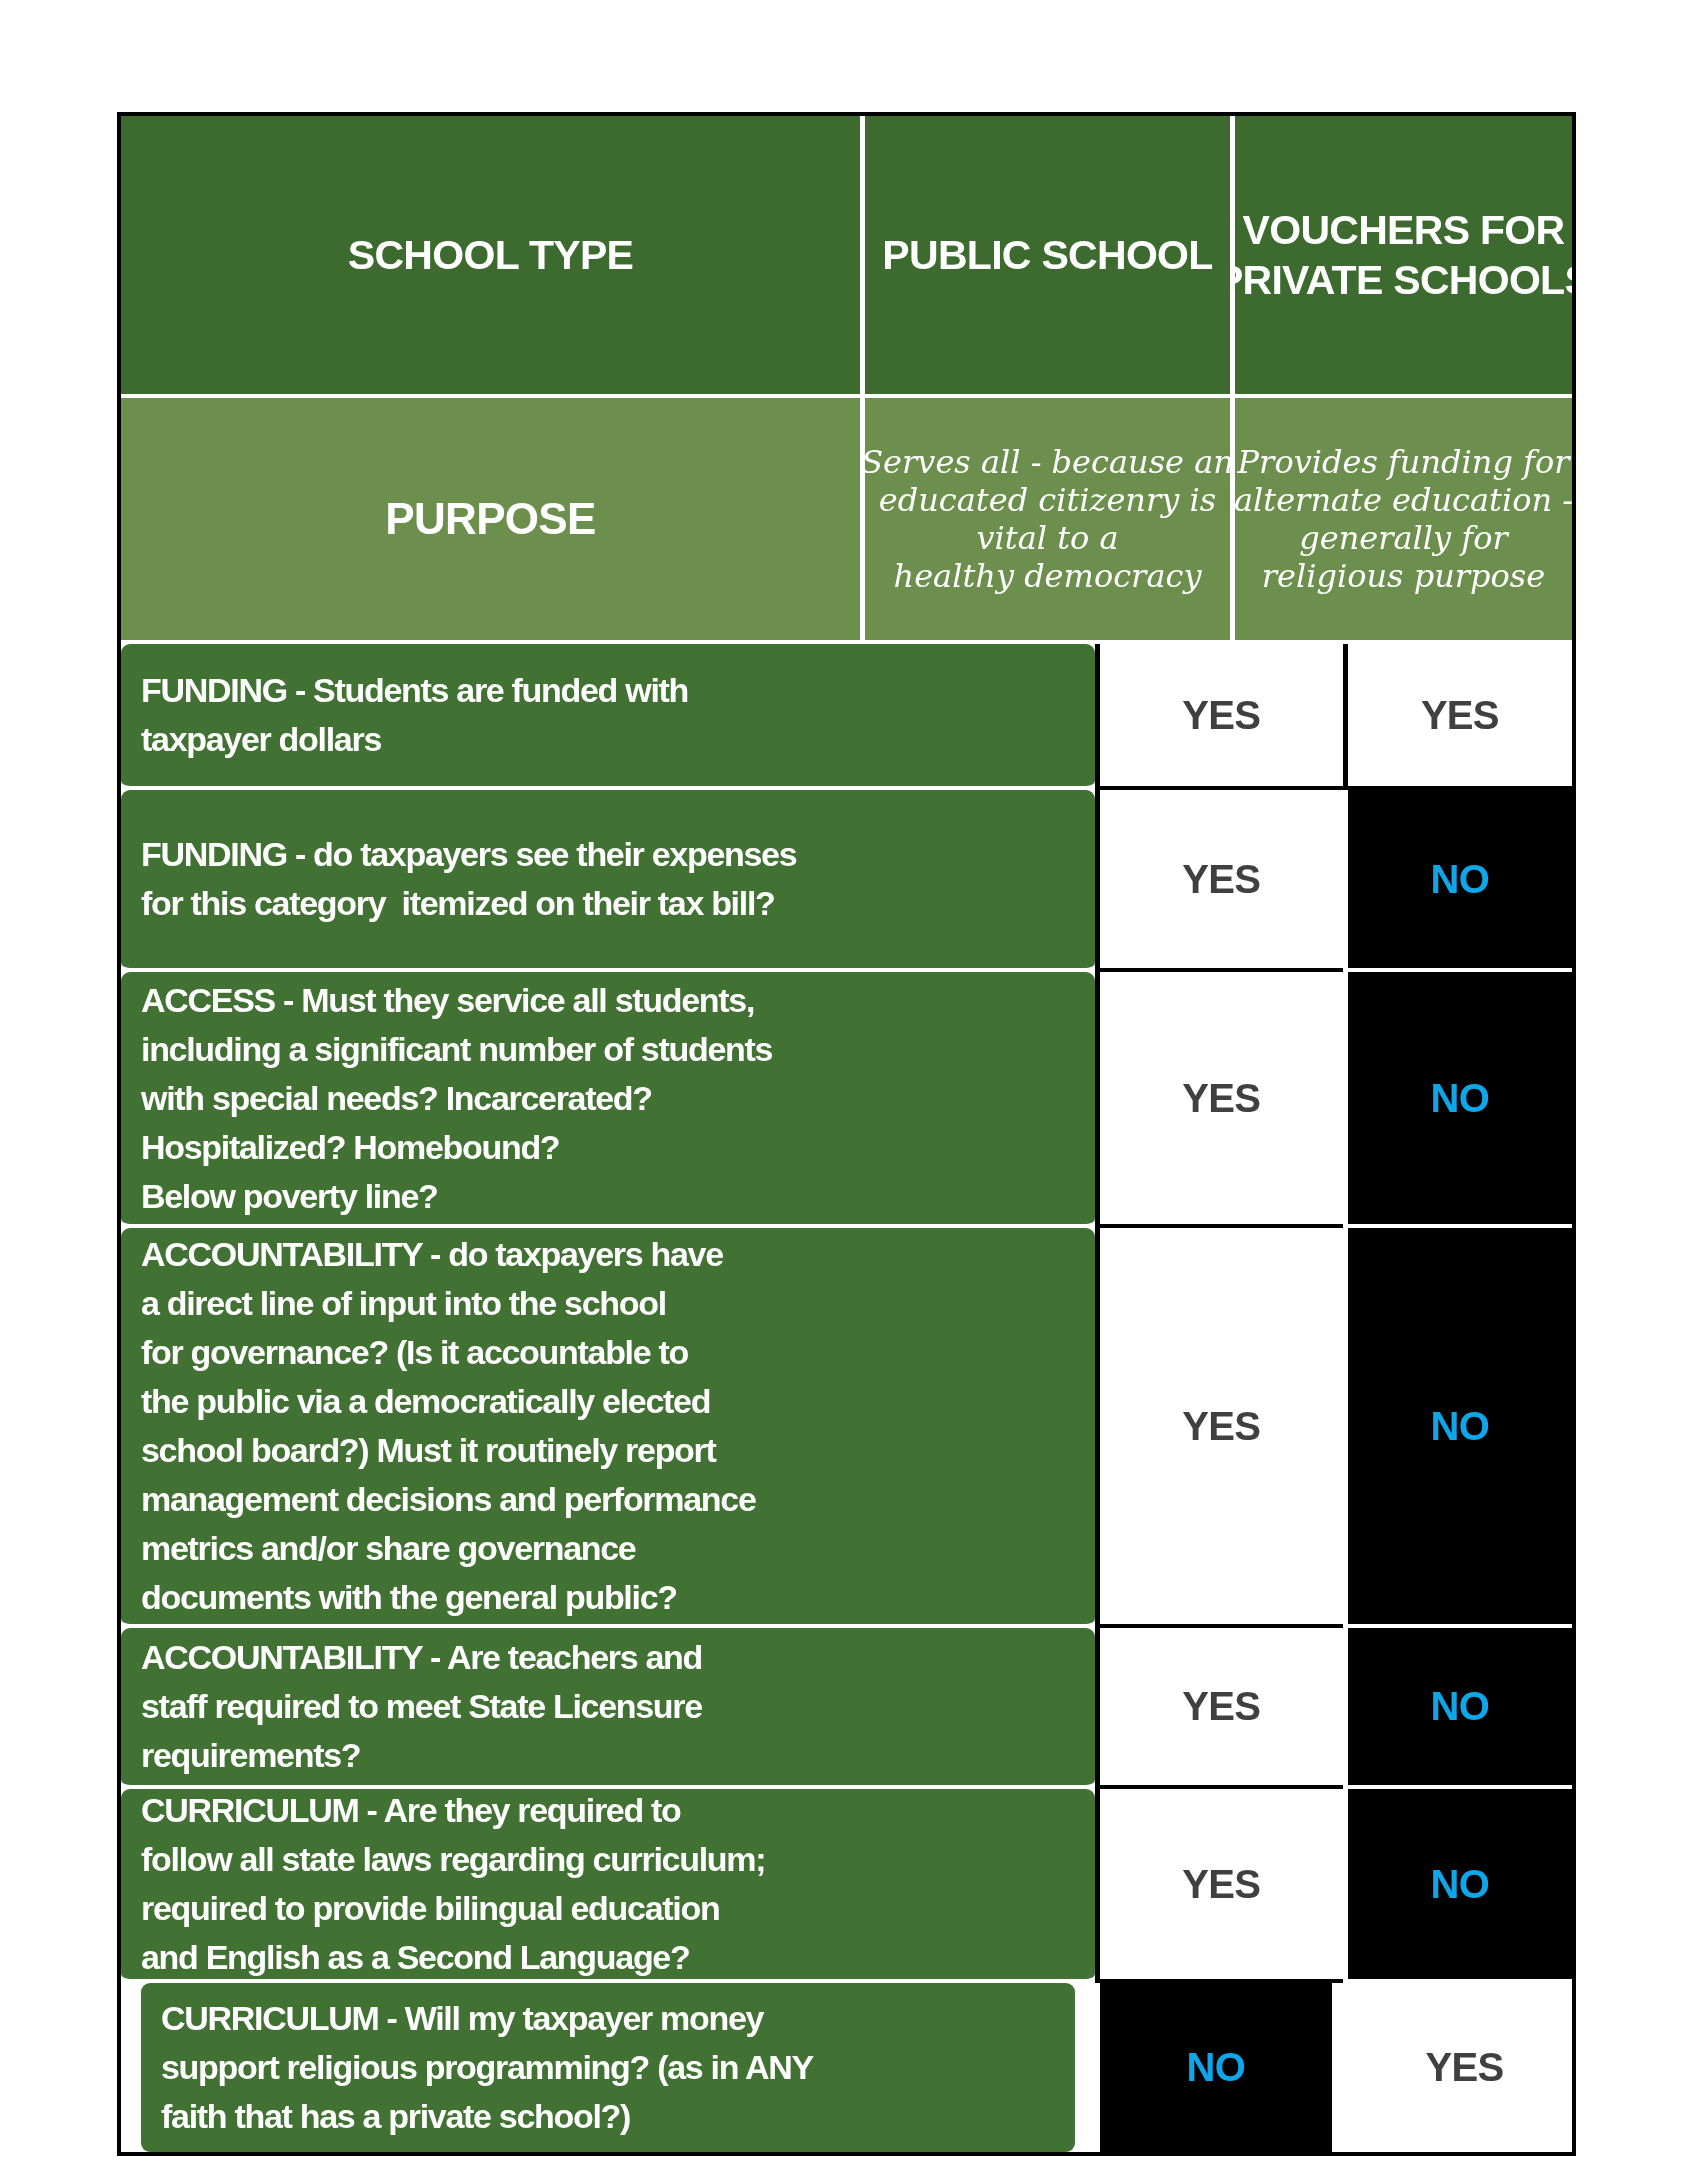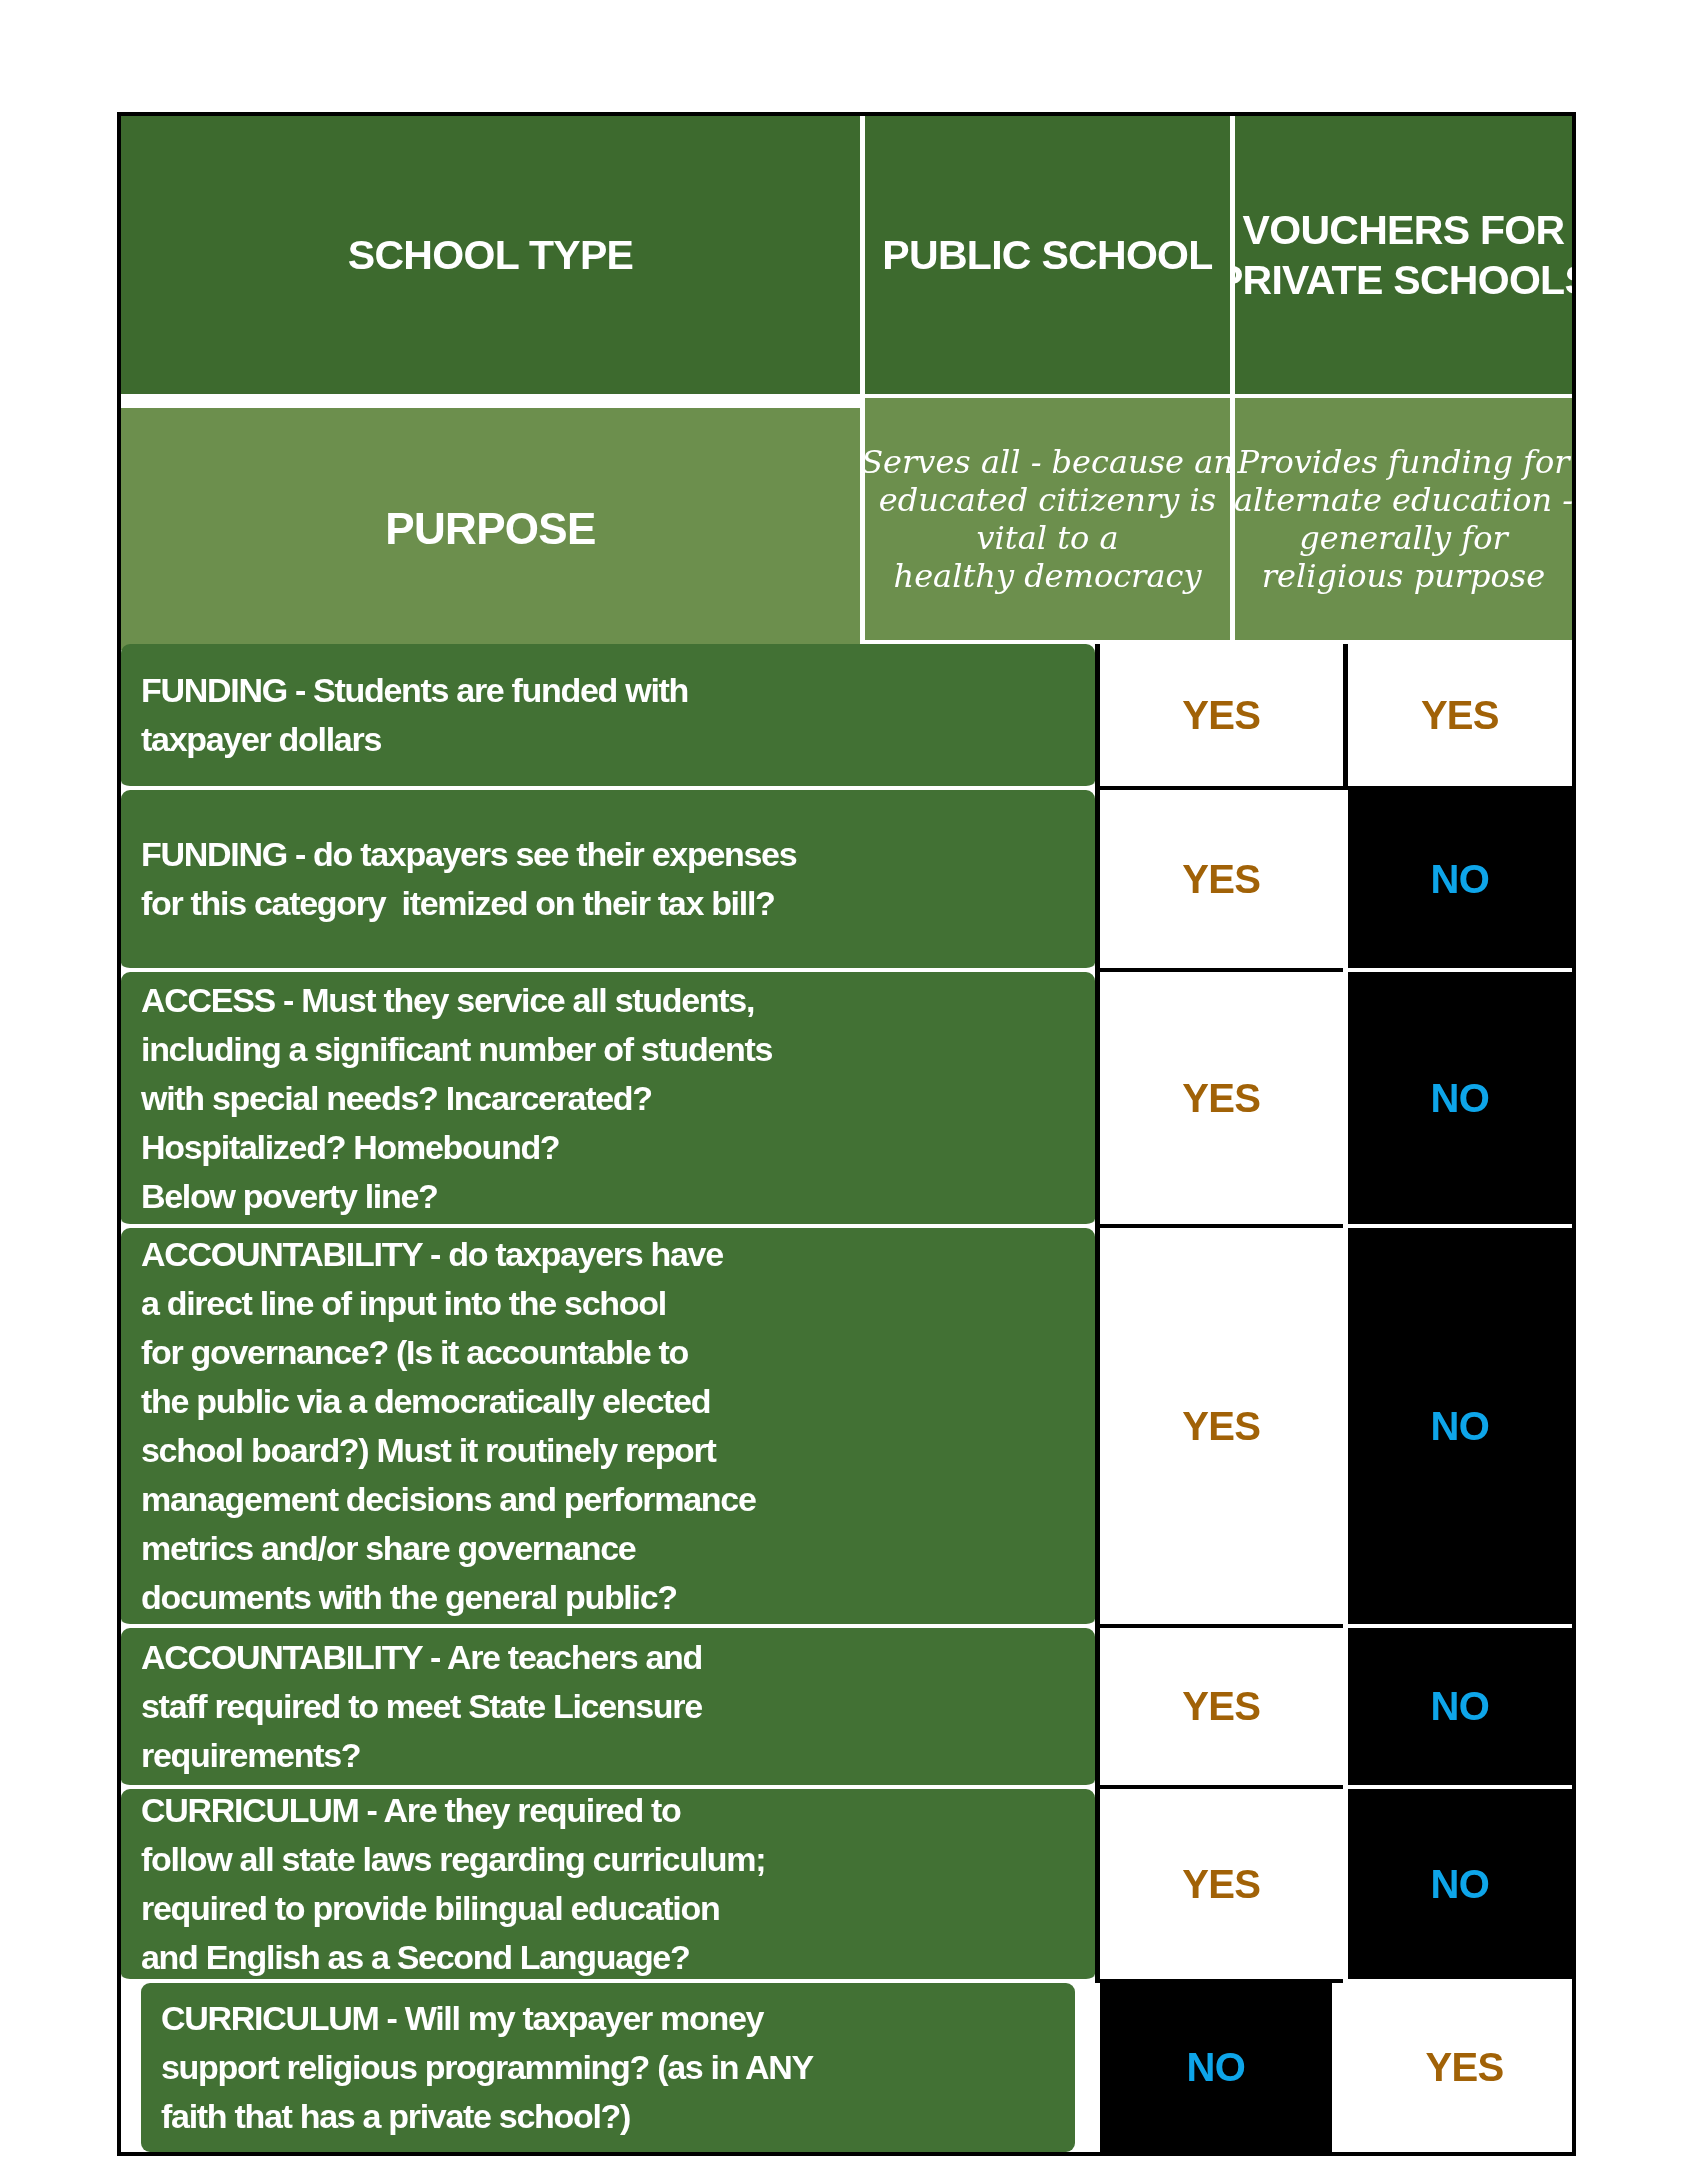--- a/index.html
+++ b/index.html
@@ -27,31 +27,31 @@
   .g-mid  { background:#6c8f4d; color:#ffffff; }
   .g-row  { background:#427134; color:#ffffff; }
 
   
   .row-head .c1, .row-head .c2, .row-head .c3,
   .row-purpose .c1, .row-purpose .c2, .row-purpose .c3
       { border-bottom:4px solid #ffffff; }
 
   
   .q-cell { border-bottom:4px solid #ffffff; align-items:flex-start;border-radius:9px; }
-  .ans.light { background:#ffffff; color:#a16207; border-bottom:4px solid #000; }
+  .ans.light { background:#ffffff; color:#404040; border-bottom:4px solid #000; }
   .ans.dark  { background:#000000; color:#0ea5e9; border-bottom:4px solid #ffffff; }
   .c2.ans.light { border-left-color:#000; }
   .c2.ans.dark  { border-left-color:#fff; }
   .c3.bl-black  { border-left-color:#000; }
   .row-last .c1, .row-last .c2, .row-last .c3 { border-bottom:none;margin-left:20px; }
 
   
   .h-label { font-weight:bold; font-size:41px; letter-spacing:-0.7px;
              line-height:1.22; text-align:center; white-space:pre; }
-  .purpose-label { font-weight:bold; font-size:44px; letter-spacing:-0.7px;margin-top:10px; }
+  .purpose-label { font-weight:bold; font-size:44px; letter-spacing:-0.7px; }
   .script { font-family:"DejaVu Serif", serif; font-style:italic;
             font-weight:normal; font-size:32px; line-height:38px;
             text-align:center; white-space:pre; }
   .question { font-weight:bold; font-size:34px; letter-spacing:-1.3px;
               line-height:49px; white-space:pre; padding-left:20px;
               padding-right:4px; width:100%; text-align:left; }
   .answer { font-weight:bold; font-size:40px; letter-spacing:-0.7px;
             text-align:center; }
 </style>
 </head>

